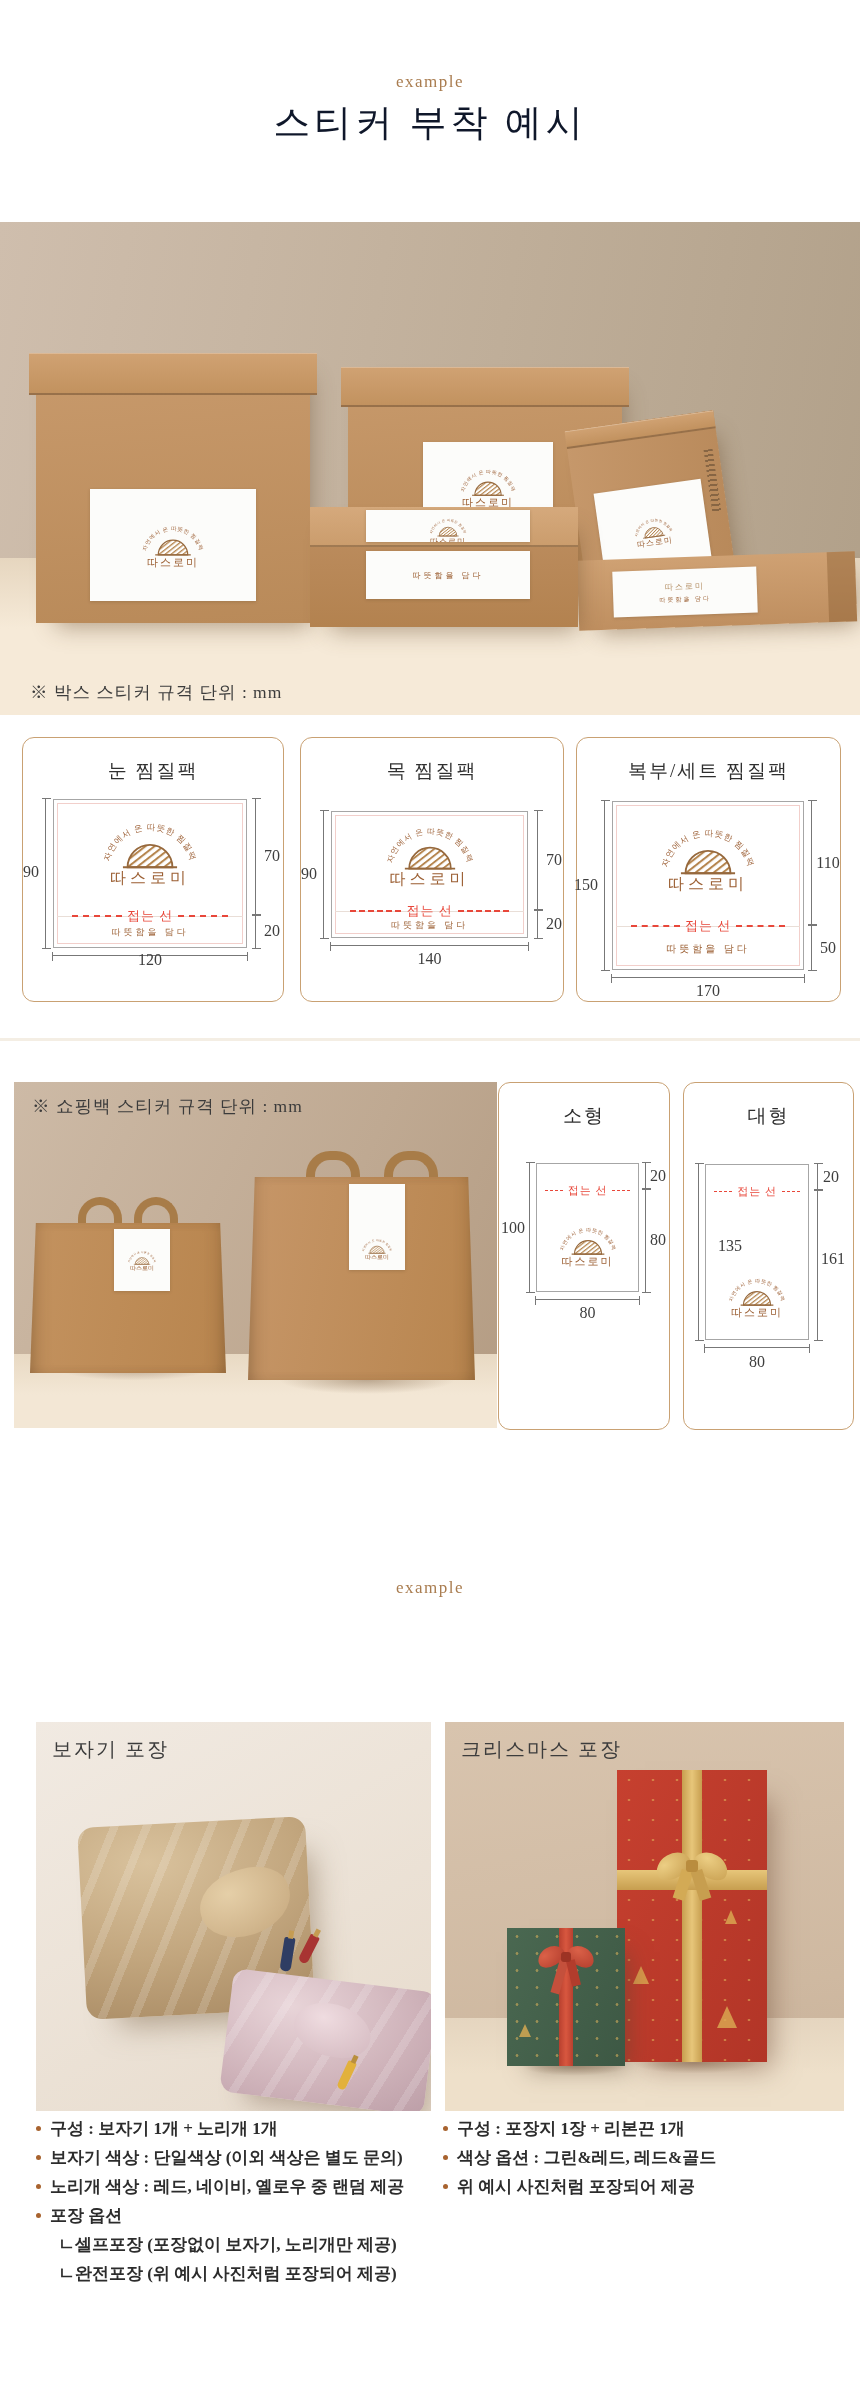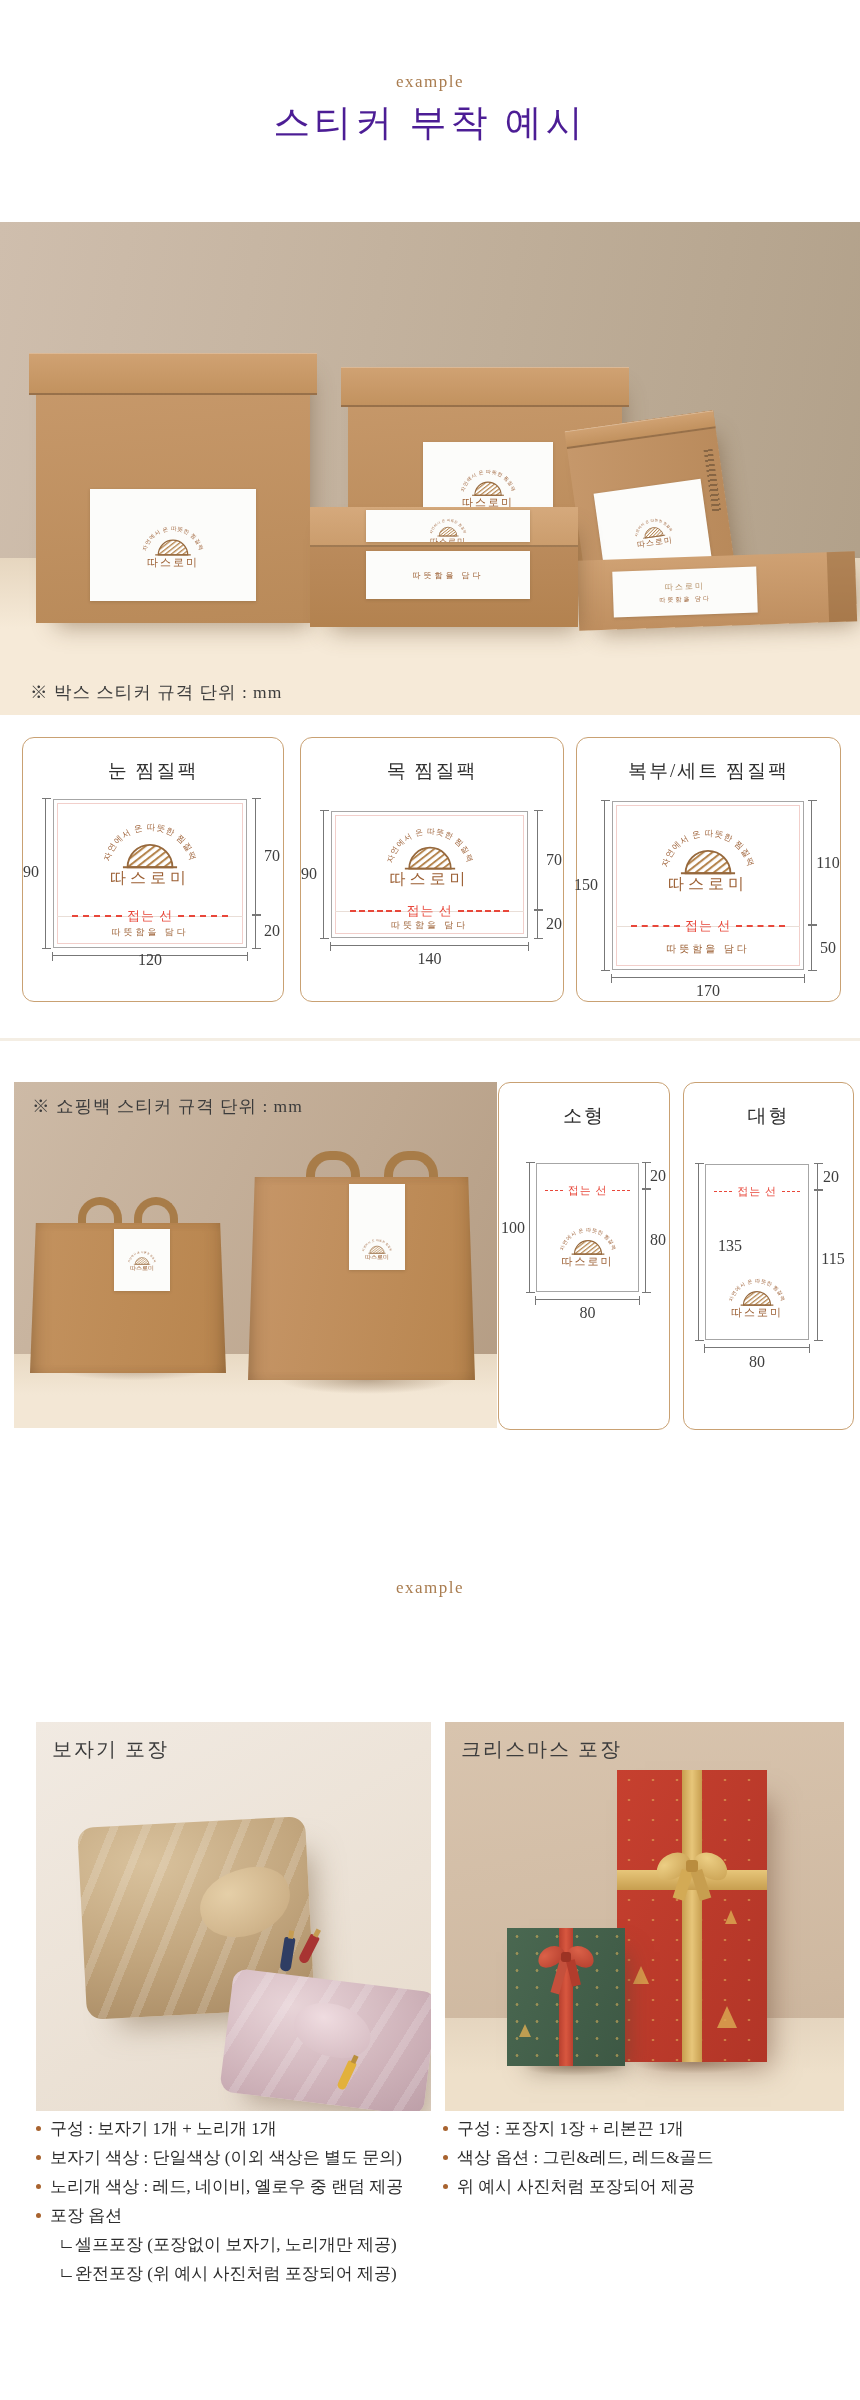--- a/index.html
+++ b/index.html
@@ -2,21 +2,21 @@
 <html><head>
 <meta charset="utf-8">
 <style>
   html,body{margin:0;padding:0;background:#fff;}
   #page{position:relative;width:860px;height:2400px;background:#fff;overflow:hidden;
         font-family:"Liberation Serif","DejaVu Serif",serif;}
   
   .eyebrow{position:absolute;left:0;width:860px;text-align:center;font-size:17px;
            color:#a97c4f;letter-spacing:1.5px;}
   .h1{position:absolute;left:0;width:860px;text-align:center;font-size:37px;
-      color:#4c1d95;letter-spacing:4px;}
+      color:#0f172a;letter-spacing:4px;}
   
   .photo{position:absolute;overflow:hidden;}
   .wall{position:absolute;inset:0;}
   .floor{position:absolute;left:0;right:0;bottom:0;}
   .pnote{position:absolute;font-size:17.5px;color:#3b3b3b;letter-spacing:1px;white-space:nowrap;}
   .plabel{position:absolute;font-size:20px;color:#3c3c3c;letter-spacing:2px;}
   
   .kbox{position:absolute;background:linear-gradient(175deg,#c89a6c,#b98a59);
         box-shadow:10px 14px 22px -10px rgba(100,70,40,.45);}
   .klid{position:absolute;left:-7px;right:-7px;top:0;background:linear-gradient(#d0a273,#c2925f);
@@ -82,21 +82,21 @@
   .bow{position:absolute;}
   .bw{position:absolute;width:36px;height:24px;border-radius:60% 60% 60% 60%/70% 70% 50% 50%;}
   .bknot{position:absolute;border-radius:3px;}
   .bt{position:absolute;width:12px;height:30px;}
   .dots{position:absolute;inset:0;background-image:radial-gradient(rgba(226,182,92,.55) 1.2px,transparent 1.7px);
         background-size:24px 20px;}
   .tree{position:absolute;width:0;height:0;border-left:8px solid transparent;border-right:8px solid transparent;
         border-bottom:18px solid rgba(220,172,82,.8);}
   
   .blist{position:absolute;}
-  .brow{display:flex;align-items:flex-start;line-height:29px;font-size:17px;color:#2c2c2c;white-space:nowrap;}
+  .brow{display:flex;align-items:flex-start;line-height:29px;font-size:17px;color:#2c2c2c;white-space:nowrap;font-weight:bold;}
   .bdot{width:5px;height:5px;border-radius:50%;background:#a8632f;margin:12px 9px 0 0;flex:none;}
   .brow.sub{padding-left:22px;}
   .seam{position:absolute;left:0;width:860px;height:3px;background:#f4eee4;}
 </style>
 </head>
 <body>
 
 <svg width="0" height="0" style="position:absolute">
   <defs>
     <pattern id="hatch" patternUnits="userSpaceOnUse" width="6" height="6" patternTransform="rotate(52)">
@@ -364,21 +364,21 @@
           <path class="dome" d="M36,57 A24,24 0 0 1 84,57 Z"></path>
           <line class="domebase" x1="31" y1="57" x2="89" y2="57"></line>
         </svg>
         <div class="brand">따스로미</div>
       </div>
     </div>
     <div class="dv" style="left:14px;top:81px;height:176px"></div>
     <div class="dv" style="left:133px;top:81px;height:26px"></div>
     <div class="dv" style="left:133px;top:107px;height:150px"></div>
     <span class="dlabel" style="left:136px;top:85px;width:22px">20</span>
-    <span class="dlabel" style="left:133px;top:167px;width:32px">115</span>
+    <span class="dlabel" style="left:133px;top:167px;width:32px">161</span>
     <div class="dh" style="left:21px;top:264px;width:104px"></div>
     <span class="dlabel" style="left:21px;top:270px;width:104px">80</span>
   </div>
 
   <div class="eyebrow" style="top:1578px">example</div>
 
   <div class="photo" style="left:36px;top:1722px;width:395px;height:389px;background:linear-gradient(150deg,#f1eae2,#e7dbcc)">
     <div class="plabel" style="left:16px;top:14px">보자기 포장</div>
 
     <div class="wrapbox" style="left:46px;top:100px;width:228px;height:192px;transform:rotate(-3deg);border-radius:16px;background:radial-gradient(120% 90% at 30% 20%,#d9c29d,#c2a67e 55%,#aa8c65);box-shadow:18px 22px 30px -14px rgba(120,95,65,.5)">

